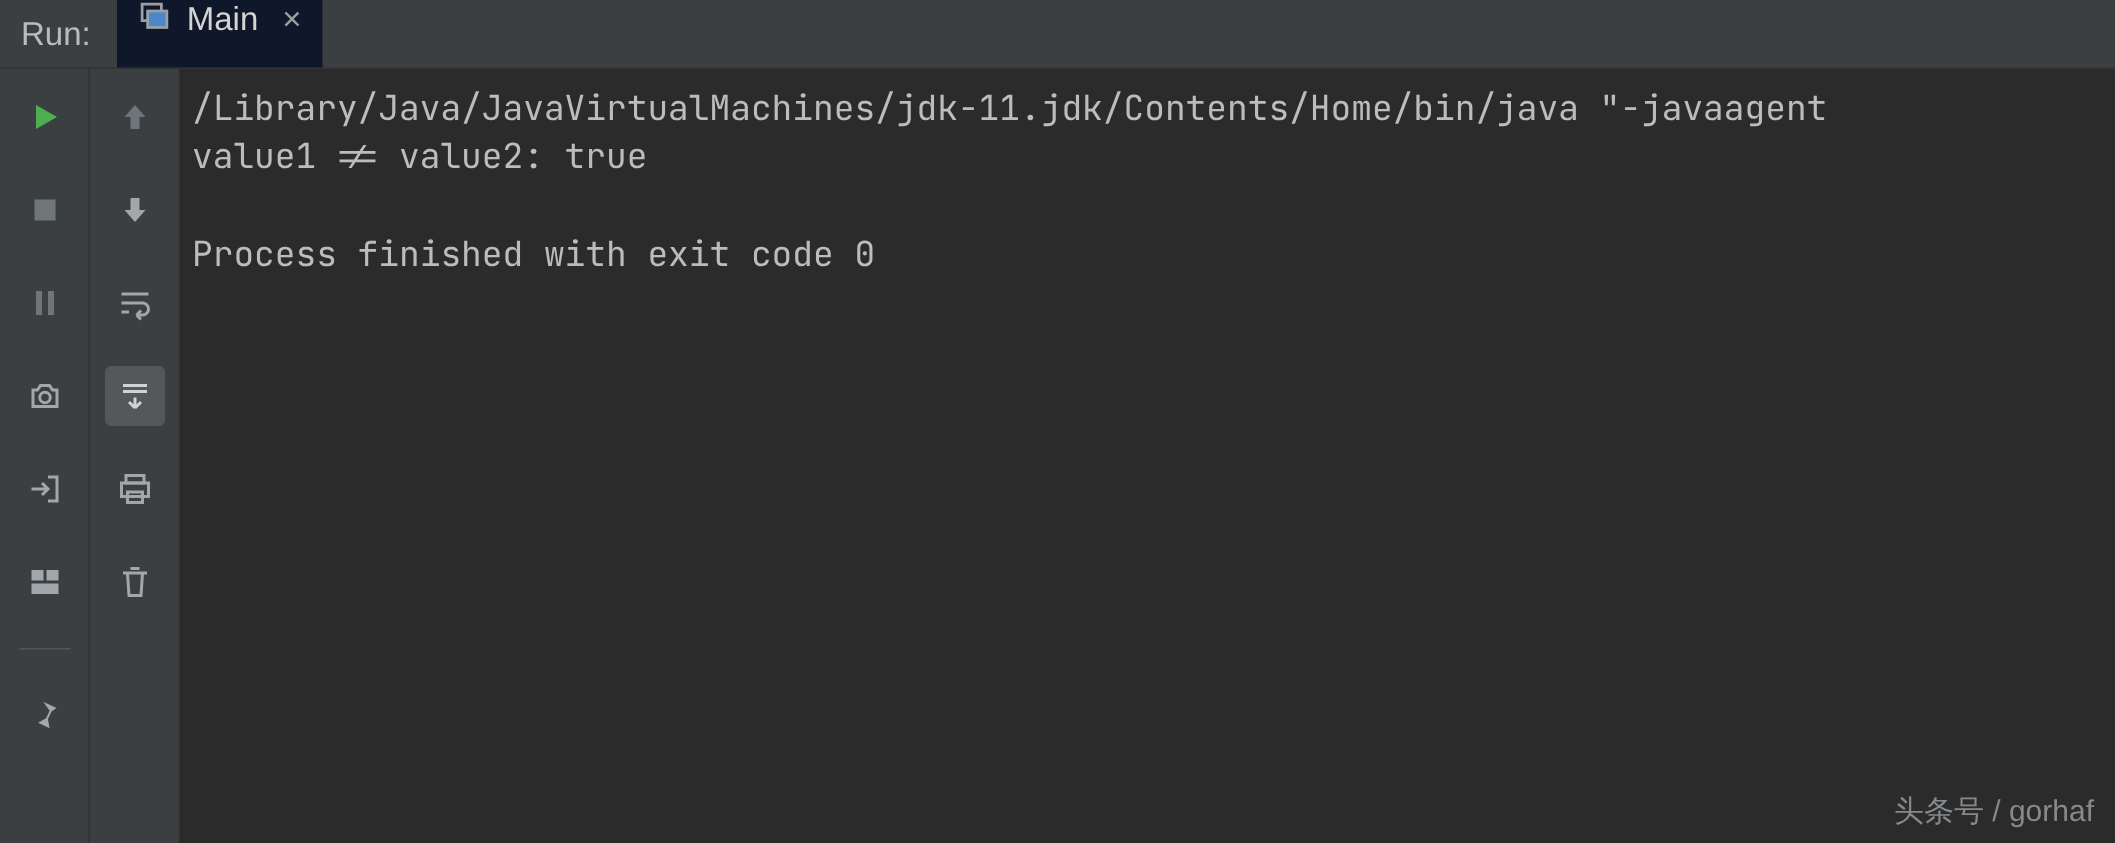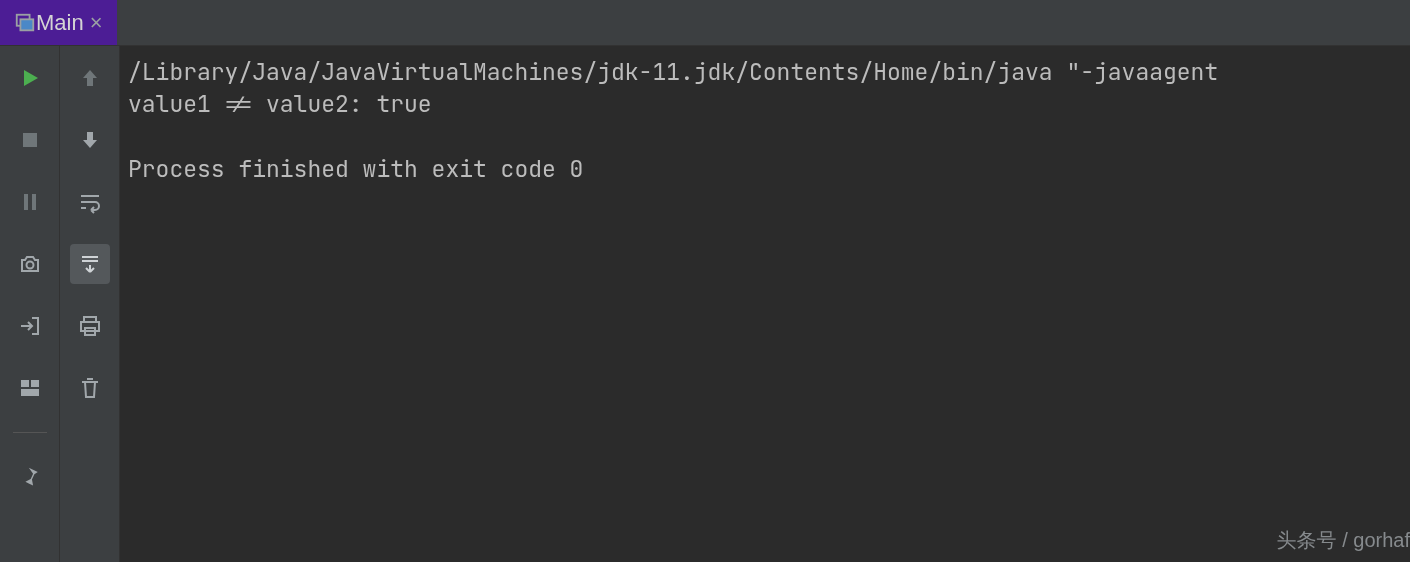--- a/index.html
+++ b/index.html
@@ -21,23 +21,24 @@
   }
   .run-label {
     color: #bbbbbb;
     font-size: 22px;
     padding: 0 18px 0 14px;
     display: flex;
     align-items: center;
   }
   .tab {
     display: flex;
-    align-items: center;
+    align-items: flex-start;
+    gap: 10px;
     padding: 0 14px;
-    background: #4c1d95;
+    background: #0f172a;
     color: #d4d4d4;
     font-size: 22px;
     cursor: pointer;
   }
   .tab svg.tab-ico { width: 22px; height: 22px; }
   .tab .close { color: #9aa0a3; font-size: 22px; padding-left: 6px; }
   .body {
     flex: 1;
     display: flex;
     overflow: hidden;
@@ -88,31 +89,32 @@
     padding: 10px 6px 16px 8px;
     font-family: "JetBrains Mono","Menlo","Consolas",monospace;
     font-size: 23px;
     line-height: 1.4;
     color: #bcbcbc;
     white-space: pre;
     overflow: hidden;
   }
   .watermark {
     position: absolute;
-    right: 0;
+    right: 14px;
     bottom: 8px;
     color: #868a8d;
     font-size: 20px;
     font-family: -apple-system, sans-serif;
   }
 </style>
 </head>
 <body>
 
 <div class="header">
+  <div class="run-label">Run:</div>
   <div class="tab">
     <svg class="tab-ico" viewBox="0 0 24 24">
       <rect x="3" y="3" width="14" height="12" fill="none" stroke="#9aa0a3" stroke-width="2"></rect>
       <rect x="7" y="8" width="14" height="12" fill="#4a88c7" stroke="#9aa0a3" stroke-width="2"></rect>
     </svg>
     <span>Main</span>
     <span class="close">×</span>
   </div>
 </div>
 

